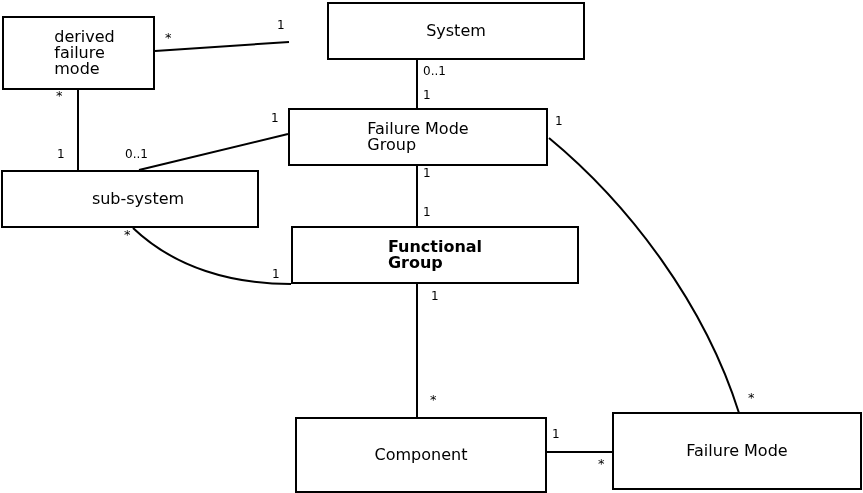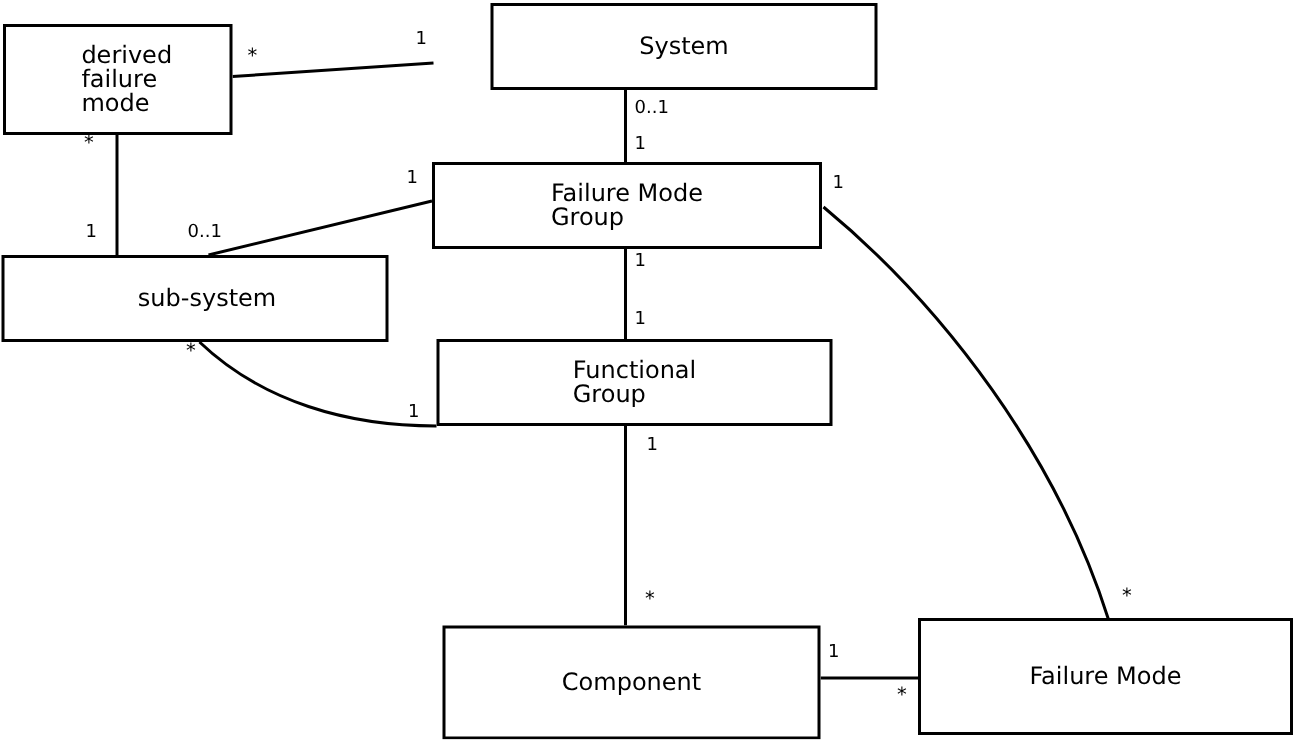--- a/index.html
+++ b/index.html
@@ -85,21 +85,21 @@
       <div class="uml-class" style="left: 289px; top: 2px; width: 258px; height: 58px; border-color: rgb(0, 0, 0); margin-left: 38px;">
         <div class="uml-class-name" style="text-align: center; color: rgb(0, 0, 0);">System</div>
       </div>
       <div class="uml-class" style="left: 288px; top: 108px; width: 260px; height: 58px; border-color: rgb(0, 0, 0);">
         <div class="uml-class-name" style="text-align: left; color: rgb(0, 0, 0);">Failure Mode
 Group</div>
       </div>
       <div class="uml-class" style="left: 1px; top: 170px; width: 258px; height: 58px; border-color: rgb(0, 0, 0); padding-left: 16px;">
         <div class="uml-class-name" style="text-align: center; color: rgb(0, 0, 0);">sub-system</div>
       </div>
-      <div class="uml-class" style="left: 291px; top: 226px; width: 264px; height: 58px; border-color: rgb(0, 0, 0);">
+      <div class="uml-class" style="left: 291px; top: 226px; width: 288px; height: 58px; border-color: rgb(0, 0, 0); font-weight: bold;">
         <div class="uml-class-name" style="text-align: left; color: rgb(0, 0, 0);">Functional
 Group</div>
       </div>
       <div class="uml-class" style="left: 295px; top: 417px; width: 252px; height: 76px; border-color: rgb(0, 0, 0);">
         <div class="uml-class-name" style="text-align: center; color: rgb(0, 0, 0);">Component</div>
       </div>
       <div class="uml-class" style="left: 612px; top: 412px; width: 250px; height: 78px; border-color: rgb(0, 0, 0);">
         <div class="uml-class-name" style="text-align: center; color: rgb(0, 0, 0);">Failure Mode</div>
       </div>
     </div>

